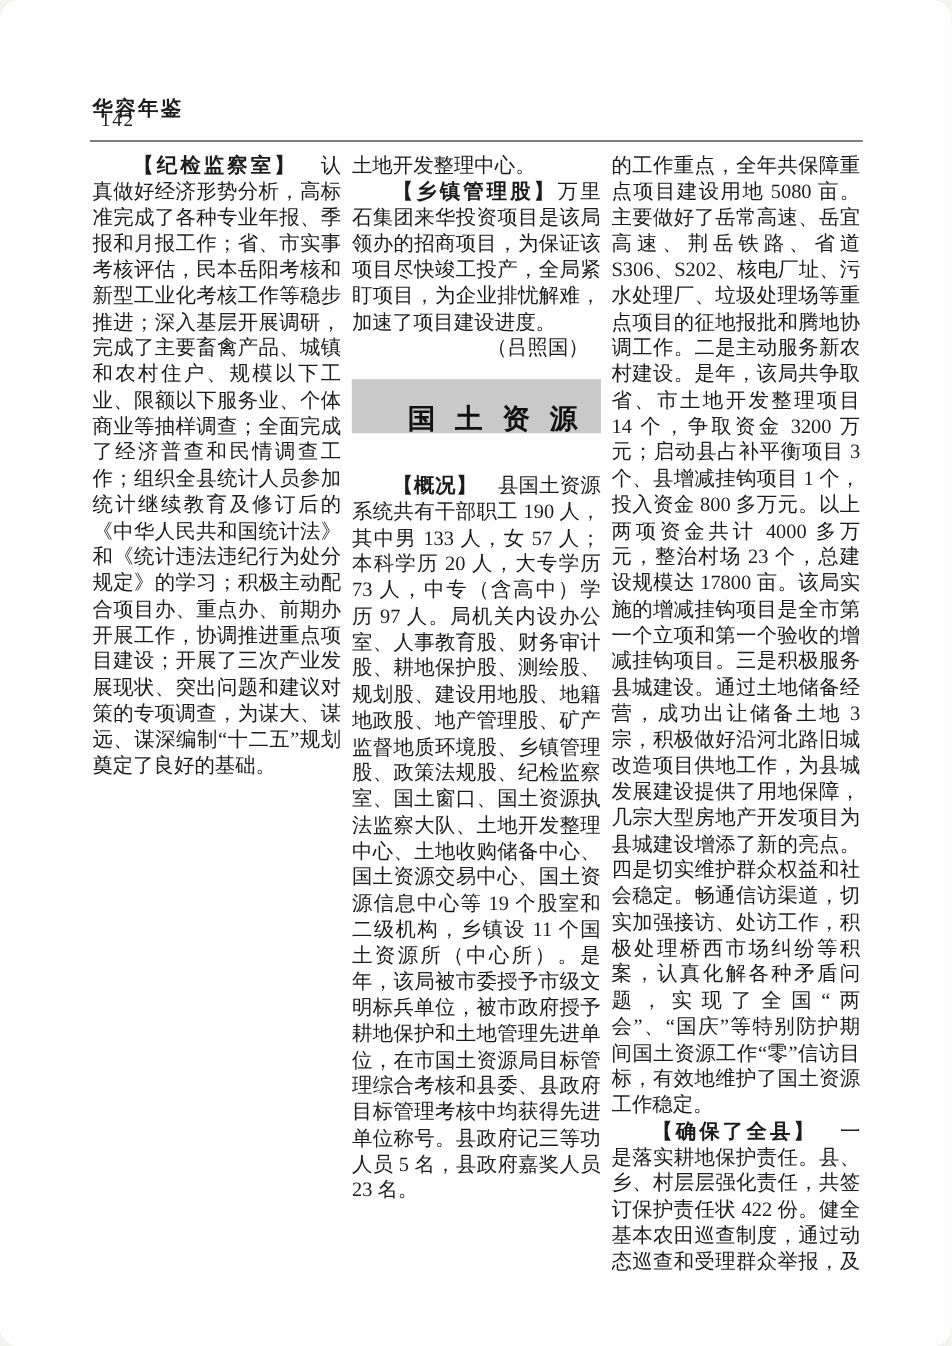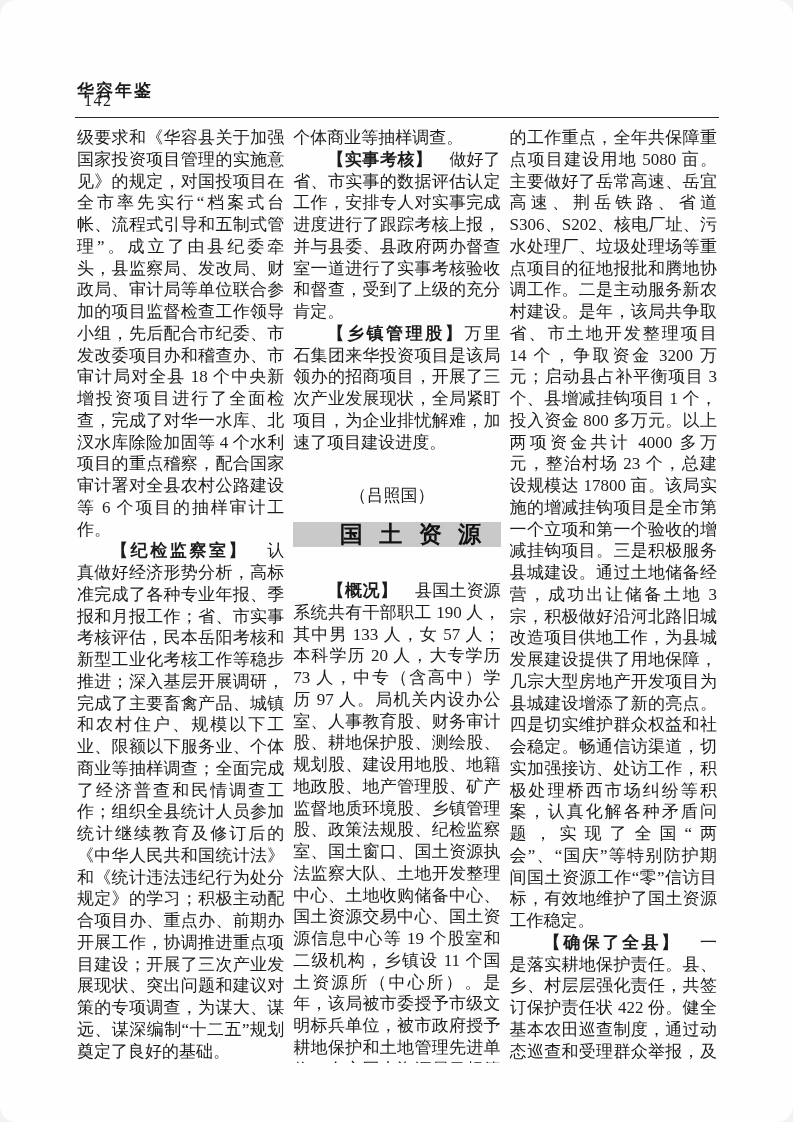--- a/index.html
+++ b/index.html
@@ -47,26 +47,26 @@
     text-align: justify;
     text-justify: inter-character;
   }
   p { margin: 0; padding: 0; }
   .entry { text-indent: 2em; }
   .entry-label {
     font-family: "Liberation Sans", "DejaVu Sans", sans-serif;
     font-weight: 700;
     letter-spacing: 0.5px;
   }
-  .byline { text-align: center; padding-right: 10px; margin-top: 32px; }
+  .byline { text-align: right; padding-right: 10px; }
   .section-box {
-    height: 25px;
+    height: 45px;
     margin: 15px 0 33px 0;
     background: #c9c9c9;
-    display: flex; align-items: center; justify-content: center; padding-left: 27px;
+    display: flex; align-items: flex-end; justify-content: center; padding-left: 27px;
   }
   .section-title {
     font-family: "Liberation Sans", "DejaVu Sans", sans-serif;
     font-weight: 700;
     font-size: 23px;
     letter-spacing: 5px;
     text-indent: 5px;
     color: #111;
   }
 </style>
@@ -78,29 +78,27 @@
 
     <div class="header">
       <span class="page-num">142</span>
       <span class="journal-title">华容年鉴</span>
       <span class="rule"></span>
     </div>
 
     <div class="columns">
 
       <div class="column">
-        <p class="para"><span>级要求和《华容县关于加强国家投资项目管理的实施意见》的规定，对国投项目在全市率先实行“档案式台帐、流程式引导和五制式管理”。成立了由县纪委牵头，县监察局、发改局、财政局、审计局等单位联合参加的项目监督检查工作领导小组，先后配合市纪委、市发改委项目办和稽查办、市审计局对全县 18 个中央新增投资项目进行了全面检查，完成了对华一水库、北汊水库除险加固等 4 个水利项目的重点稽察，配合国家审计署对全县农村公路建设等 6 个项目的抽样审计工作。</span></p>
         <p class="para entry"><b class="entry-label">【纪检监察室】</b><span>　认真做好经济形势分析，高标准完成了各种专业年报、季报和月报工作；省、市实事考核评估，民本岳阳考核和新型工业化考核工作等稳步推进；深入基层开展调研，完成了主要畜禽产品、城镇和农村住户、规模以下工业、限额以下服务业、个体商业等抽样调查；全面完成了经济普查和民情调查工作；组织全县统计人员参加统计继续教育及修订后的《中华人民共和国统计法》和《统计违法违纪行为处分规定》的学习；积极主动配合项目办、重点办、前期办开展工作，协调推进重点项目建设；开展了三次产业发展现状、突出问题和建议对策的专项调查，为谋大、谋远、谋深编制“十二五”规划奠定了良好的基础。</span></p>
         <p class="para entry"></p>
       </div>
 
       <div class="column">
-        <p class="para"><span>个体商业等抽样调查。</span></p>
-        <p class="para entry"><b class="entry-label">【实事考核】</b><span>　做好了省、市实事的数据评估认定工作，安排专人对实事完成进度进行了跟踪考核上报，并与县委、县政府两办督查室一道进行了实事考核验收和督查，受到了上级的充分肯定。</span></p>
-        <p class="para entry"><b class="entry-label">【乡镇管理股】</b><span>万里石集团来华投资项目是该局领办的招商项目，开展了三次产业发展现状，全局紧盯项目，为企业排忧解难，加速了项目建设进度。</span></p>
+        <p class="para"><span>土地开发整理中心。</span></p>
+        <p class="para entry"><b class="entry-label">【乡镇管理股】</b><span>万里石集团来华投资项目是该局领办的招商项目，为保证该项目尽快竣工投产，全局紧盯项目，为企业排忧解难，加速了项目建设进度。</span></p>
         <p class="byline">（吕照国）</p>
         <div class="section-box">
           <span class="section-title">国 土 资 源</span>
         </div>
         <p class="para entry"><b class="entry-label">【概况】</b><span>　县国土资源系统共有干部职工 190 人，其中男 133 人，女 57 人；本科学历 20 人，大专学历 73 人，中专（含高中）学历 97 人。局机关内设办公室、人事教育股、财务审计股、耕地保护股、测绘股、规划股、建设用地股、地籍地政股、地产管理股、矿产监督地质环境股、乡镇管理股、政策法规股、纪检监察室、国土窗口、国土资源执法监察大队、土地开发整理中心、土地收购储备中心、国土资源交易中心、国土资源信息中心等 19 个股室和二级机构，乡镇设 11 个国土资源所（中心所）。是年，该局被市委授予市级文明标兵单位，被市政府授予耕地保护和土地管理先进单位，在市国土资源局目标管理综合考核和县委、县政府目标管理考核中均获得先进单位称号。县政府记三等功人员 5 名，县政府嘉奖人员 23 名。</span></p>
 
       </div>
 
       <div class="column">
         <p class="para"><span>的工作重点，全年共保障重点项目建设用地 5080 亩。主要做好了岳常高速、岳宜高速、荆岳铁路、省道 S306、S202、核电厂址、污水处理厂、垃圾处理场等重点项目的征地报批和腾地协调工作。二是主动服务新农村建设。是年，该局共争取省、市土地开发整理项目 14 个，争取资金 3200 万元；启动县占补平衡项目 3 个、县增减挂钩项目 1 个，投入资金 800 多万元。以上两项资金共计 4000 多万元，整治村场 23 个，总建设规模达 17800 亩。该局实施的增减挂钩项目是全市第一个立项和第一个验收的增减挂钩项目。三是积极服务县城建设。通过土地储备经营，成功出让储备土地 3 宗，积极做好沿河北路旧城改造项目供地工作，为县城发展建设提供了用地保障，几宗大型房地产开发项目为县城建设增添了新的亮点。四是切实维护群众权益和社会稳定。畅通信访渠道，切实加强接访、处访工作，积极处理桥西市场纠纷等积案，认真化解各种矛盾问题，实现了全国“两会”、“国庆”等特别防护期间国土资源工作“零”信访目标，有效地维护了国土资源工作稳定。</span></p>

